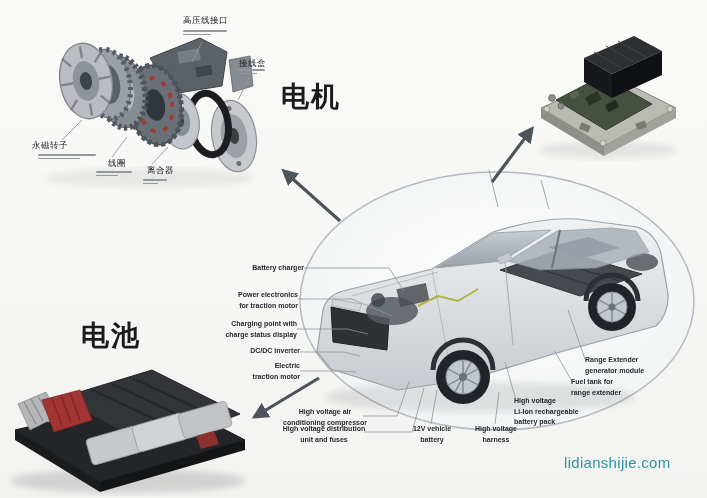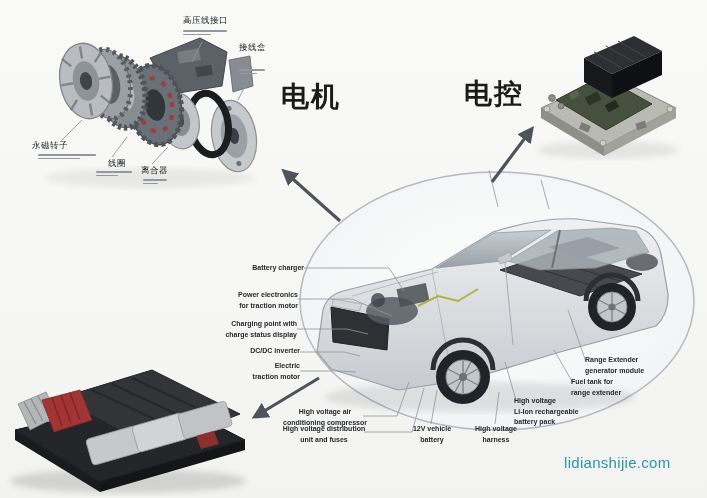--- a/index.html
+++ b/index.html
@@ -253,47 +253,47 @@
       <polyline points="364,432 412,432 424,388"></polyline>
       <polyline points="431,424 437,390"></polyline>
       <polyline points="495,424 499,392"></polyline>
       <polyline points="516,400 505,362"></polyline>
       <polyline points="586,362 568,310"></polyline>
       <polyline points="573,383 554,350"></polyline>
     </g>
   </svg>
 
   <div class="title" style="left: 281px; top: 78px; color: rgb(27, 27, 27);">电机</div>
-  <div class="title" style="left: 464px; top: 75px; color: rgb(27, 27, 27);">电控</div>
+  <div class="title" style="left: 81px; top: 317px; color: rgb(27, 27, 27);">电池</div>
 
   <div class="cnlabel" style="left:183px;top:15px">高压线接口</div>
   <div class="bars" style="left:183px;top:30px">
       <i style="width:44px"></i>
       <i style="width:28px"></i>
     </div>
 
-  <div class="cnlabel" style="left:239px;top:42px">接线盒</div>
+  <div class="cnlabel" style="left:239px;top:58px">接线盒</div>
   <div class="bars" style="left:239px;top:69px">
       <i style="width:26px"></i>
       <i style="width:18px"></i>
     </div>
 
   <div class="cnlabel" style="left:32px;top:140px">永磁转子</div>
   <div class="bars" style="left:38px;top:154px">
       <i style="width:58px"></i>
       <i style="width:42px"></i>
     </div>
 
   <div class="cnlabel" style="left:108px;top:158px">线圈</div>
   <div class="bars" style="left:96px;top:171px">
       <i style="width:36px"></i>
       <i style="width:22px"></i>
     </div>
 
-  <div class="cnlabel" style="left:141px;top:165px">离合器</div>
+  <div class="cnlabel" style="left:147px;top:165px">离合器</div>
   <div class="bars" style="left:143px;top:179px">
       <i style="width:24px"></i>
       <i style="width:15px"></i>
     </div>
 
   <div class="callout r" style="right:403px;top:263px">Battery charger</div>
   <div class="callout r" style="right:409px;top:290px">Power electronics
 for traction motor</div>
   <div class="callout r" style="right:410px;top:319px">Charging point with
 charge status display</div>

